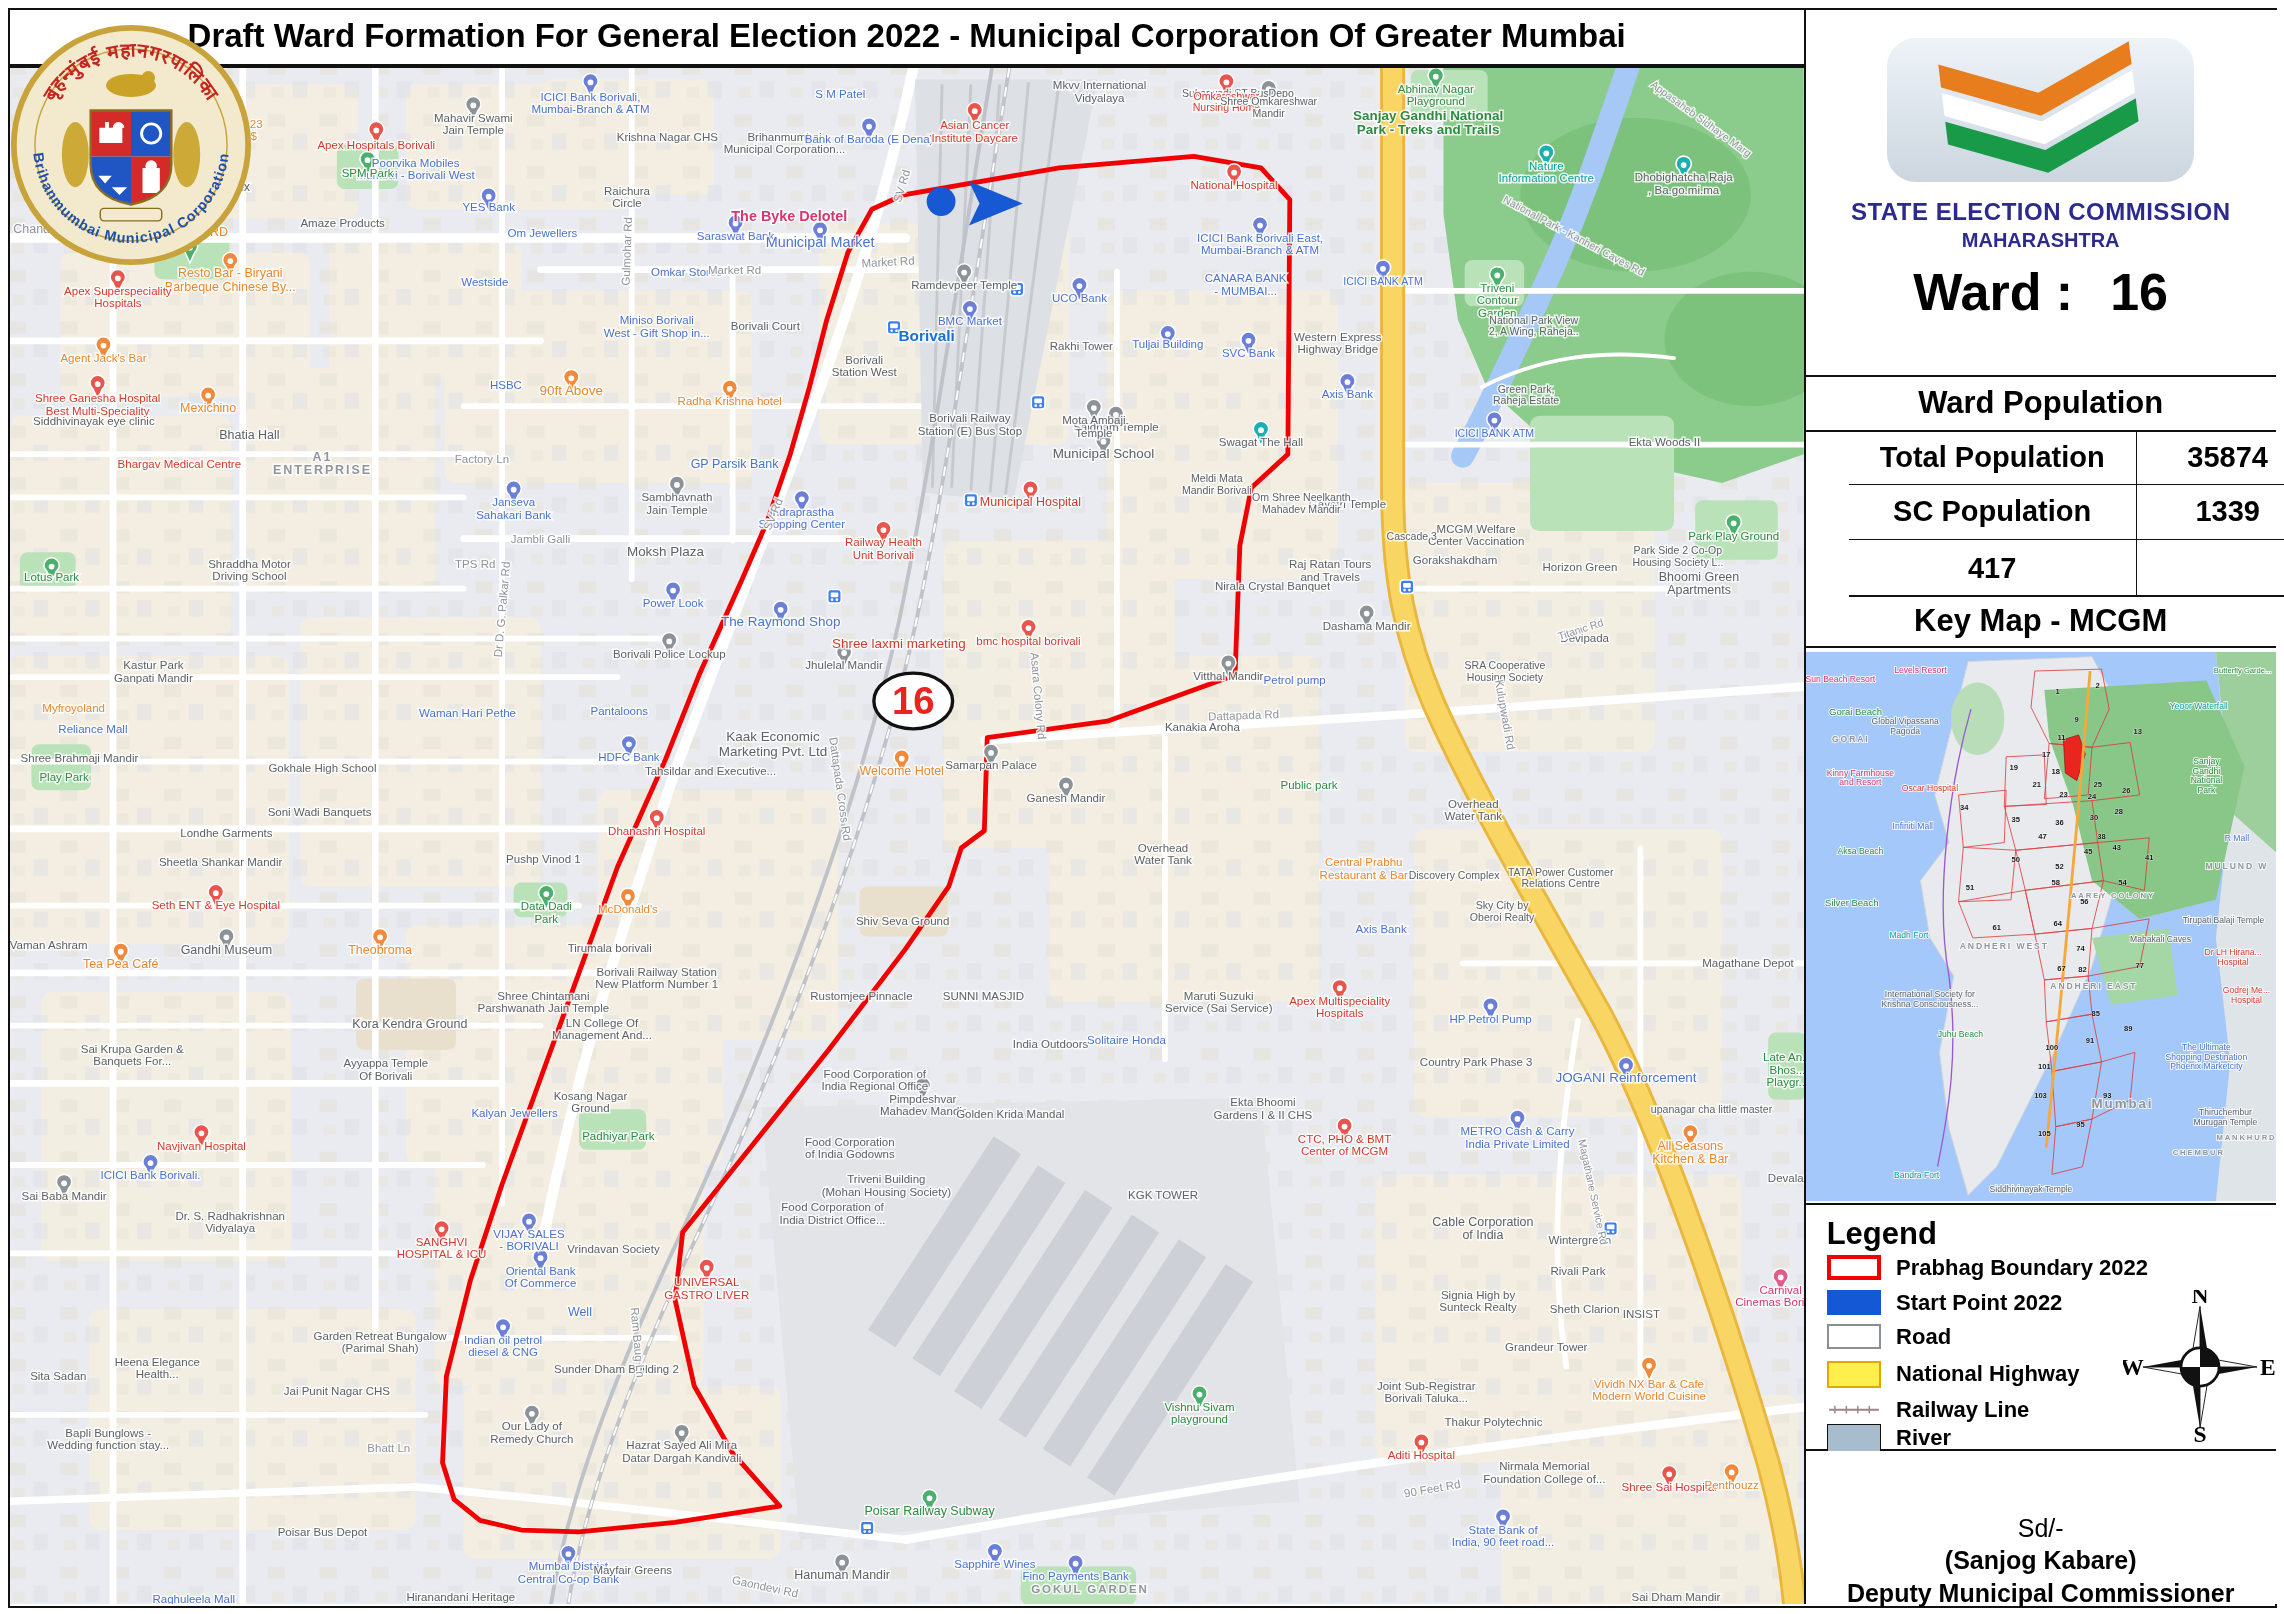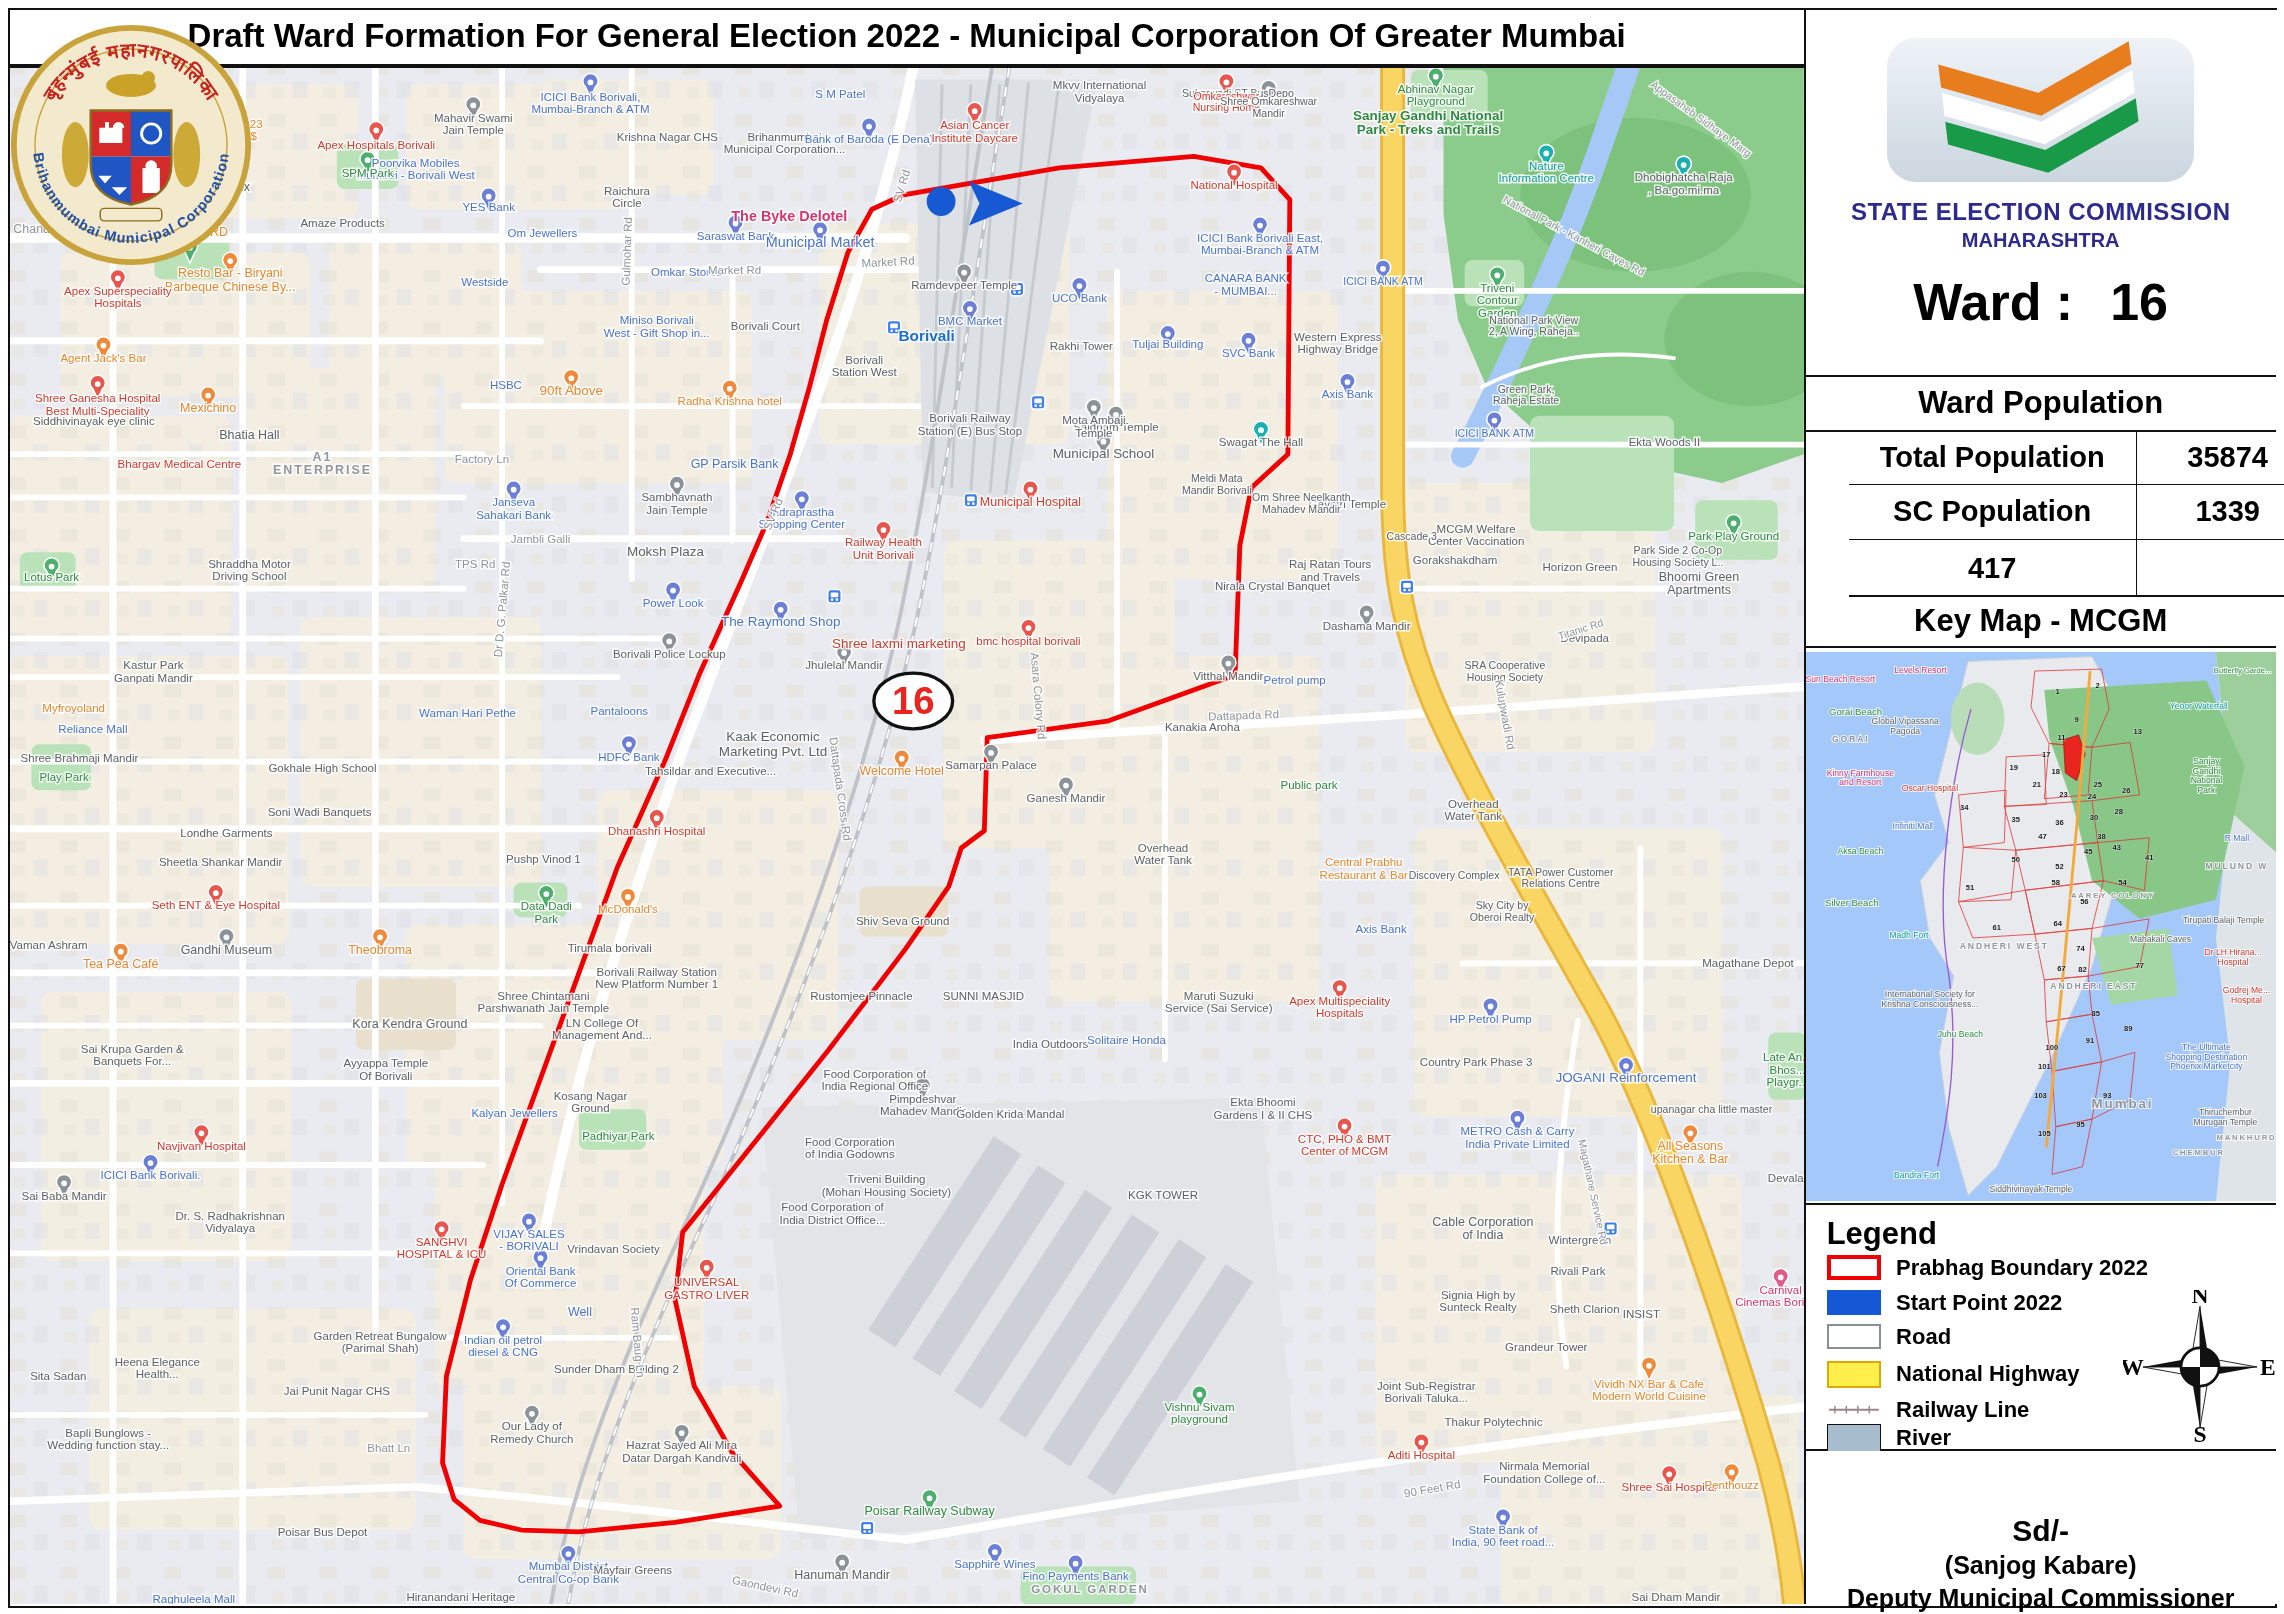--- a/index.html
+++ b/index.html
@@ -14,41 +14,41 @@
   .c-g{fill:#5d6266}.c-b{fill:#4a72cf}.c-r{fill:#d4392c}.c-o{fill:#e8872e}
   .c-gr{fill:#2f8a42}.c-rd{fill:#8f949b}.c-a{fill:#90969c;letter-spacing:2px;font-weight:bold}
   .c-p{fill:#d5366f}.c-t{fill:#0f9d9d}.c-w{fill:#1a6fd4;font-weight:bold}
   .knum{font-size:8px;font-weight:bold;fill:#1a1a1a;paint-order:stroke;stroke:rgba(255,255,255,.5);stroke-width:1px;}
   .seal{position:absolute;left:9.6px;top:24px;z-index:9;}
   aside{position:absolute;left:1794px;top:0;width:473px;height:1594px;border-left:2.9px solid #111;background:#fff;box-sizing:border-box;}
   .panel{position:absolute;left:0;width:470px;box-sizing:border-box;background:#fff;}
   .p-logo{top:0;height:367px;border-bottom:2.9px solid #111;text-align:center;}
   .sec-line1{margin-top:11.5px;font-size:24px;font-weight:bold;color:#2d2a8f;letter-spacing:0.5px;}
   .sec-line2{font-size:20px;font-weight:bold;color:#2d2a8f;margin-top:3px;}
-  .ward-line{margin-top:20px;font-size:52px;font-weight:bold;color:#000;}
+  .ward-line{margin-top:10px;font-size:52px;font-weight:bold;color:#000;}
   .ward-line .num{margin-left:37px;}
   .p-pophead{top:367px;height:55px;border-bottom:2.9px solid #111;display:flex;align-items:center;justify-content:center;font-size:31px;font-weight:bold;}
   .pop-table{position:absolute;left:0;top:422px;width:470px;height:165px;border-bottom:2.9px solid #111;box-sizing:border-box;display:grid;grid-template-columns:288px 1fr;grid-template-rows:53px 55px 58px;margin-left:43px;}
   .pop-table div{border-bottom:1.9px solid #111;border-right:1.9px solid #111;display:flex;align-items:center;justify-content:center;font-size:29px;font-weight:bold;box-sizing:border-box;}
   .pop-table div:nth-child(even){border-right:none;}
   .pop-table div:nth-child(5),.pop-table div:nth-child(6){border-bottom:none;}
   .p-keyhead{top:587px;height:51px;border-bottom:2.9px solid #111;display:flex;align-items:center;justify-content:center;font-size:31px;font-weight:bold;}
   .keymap{position:absolute;left:0;top:638px;width:470px;height:557px;border-bottom:2.9px solid #111;box-sizing:border-box;overflow:hidden;}
   .legend{top:1195px;height:246px;border-bottom:2.9px solid #111;}
   .legend-title{position:absolute;left:21px;top:11.5px;font-size:31px;font-weight:bold;}
   .lrow{position:absolute;left:21px;display:flex;align-items:center;gap:15.4px;}
   .lrow .lab{font-size:22px;font-weight:bold;white-space:nowrap;}
   .sw{width:54px;height:25px;box-sizing:border-box;background:#fff;}
   .sw-prabhag{border:4.8px solid #f00000;}
   .sw-start{background:#1558d6;}
   .sw-road{border:2.9px solid #8a8f94;}
   .sw-nh{background:#ffef4d;border:2.9px solid #e0a800;height:27px;}
   .sw-river{background:#a7bccd;border:1.9px solid #111;height:29px;}
   .signature{top:1441px;height:153px;text-align:center;}
-  .sig1{margin-top:63px;font-size:30px;font-weight:bold;}
+  .sig1{margin-top:63px;font-size:25px;font-weight:normal;}
   .sig2,.sig3{font-size:25px;font-weight:bold;margin-top:3.8px;}
   .compass{position:absolute;left:317px;top:85px;}
   .compass text{font-family:"Liberation Serif",serif;}
 </style>
 </head>
 <body>
 
 <div class="frame">
 
   <div class="titlebar">

